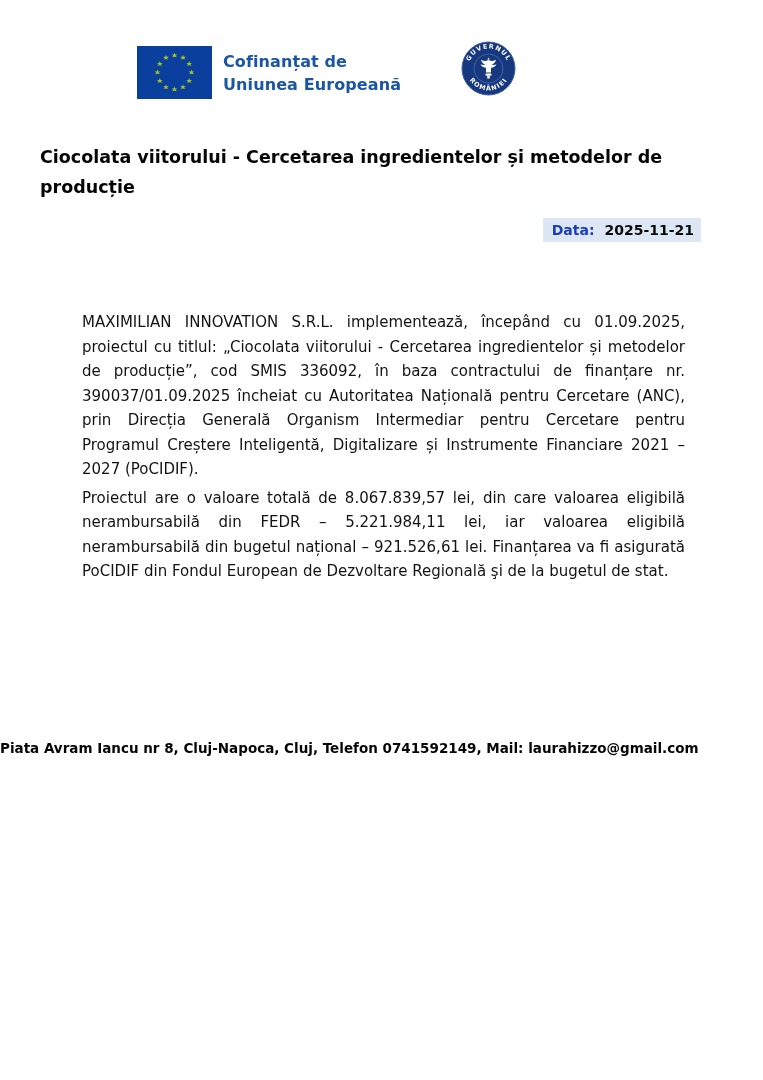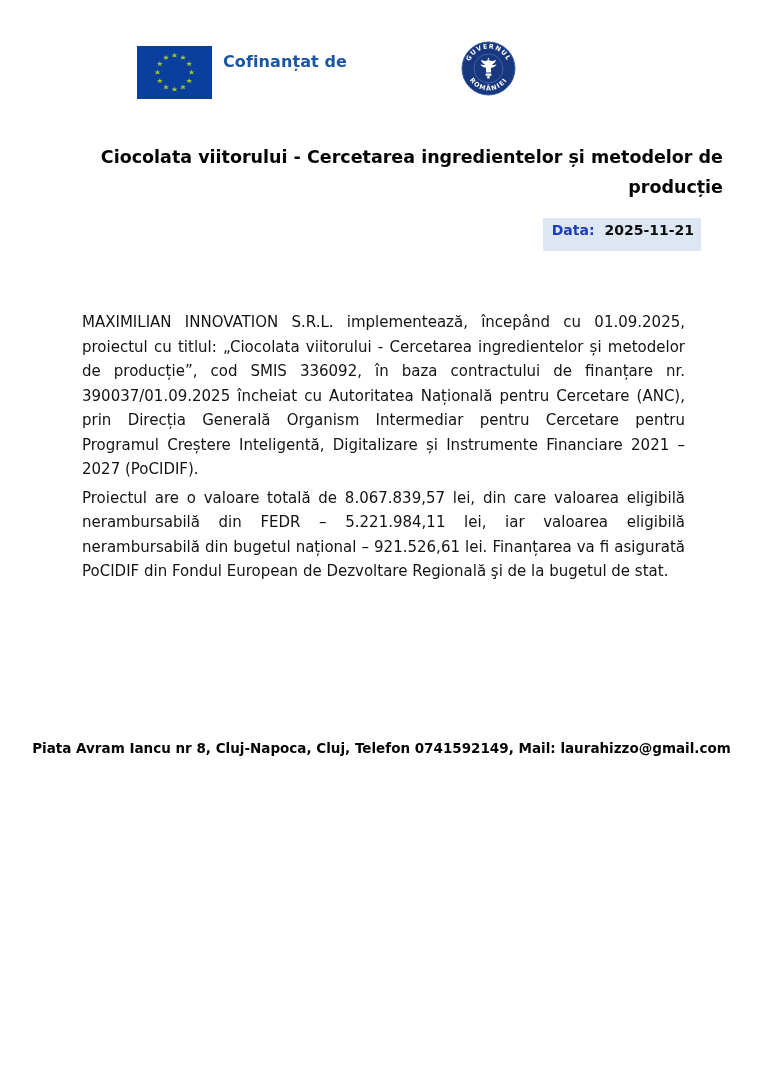--- a/index.html
+++ b/index.html
@@ -26,38 +26,38 @@
     font-size: 16px;
     line-height: 23px;
     padding-top: 4px;
     letter-spacing: 0.1px;
   }
   .gov-logo { position: absolute; top: 41px; left: 461px; width: 55px; height: 55px; }
 
   
   .doc-title {
     margin: 142px 40px 4px 40px;
-    text-align: right;
+    text-align: left;
     font-size: 17.5px;
     font-weight: bold;
     line-height: 30px;
     color: #050505;
   }
 
   
   .date-row {
     margin-top: 16px;
     padding-right: 62px;
     text-align: right;
     font-size: 14px;
     font-weight: bold;
   }
   .date-chip {
     background: #dde7f4;
-    padding: 4px 7px 13px 9px;
+    padding: 4px 7px 4px 9px;
     display: inline-block;
   }
   .date-label { color: #1d3db5; }
   .date-value { color: #0b0b0b; margin-left: 5px; }
 
   
   .doc-body {
     position: absolute;
     top: 306px;
     left: 78px;
@@ -68,21 +68,20 @@
     color: #131313;
   }
   .doc-body p { margin: 4px; }
 
   
   .doc-footer {
     position: absolute;
     top: 740px;
     left: 0;
     width: 763px;
-    text-align: center;
     font-size: 13.5px;
     font-weight: bold;
     color: #050505;
   }
 </style>
 </head>
 <body>
 
 <div class="header">
 
@@ -102,20 +101,21 @@
         <use href="#star" x="37.5" y="43.5"></use>
         <use href="#star" x="29" y="41.2"></use>
         <use href="#star" x="22.8" y="35"></use>
         <use href="#star" x="20.5" y="26.5"></use>
         <use href="#star" x="22.8" y="18"></use>
         <use href="#star" x="29" y="11.8"></use>
       </g>
     </svg>
     <div class="eu-text">
       <div>Cofinanțat de</div>
+      <div>Uniunea Europeană</div>
     </div>
   </div>
 
   <svg class="gov-logo" viewBox="0 0 55 55" xmlns="http://www.w3.org/2000/svg">
     <defs>
       <path id="arcTop" d="M 7.5,27.5 A 20,20 0 0 1 47.5,27.5"></path>
       <path id="arcBottom" d="M 5.5,27.5 A 22,22 0 0 0 49.5,27.5"></path>
     </defs>
     <circle cx="27.5" cy="27.5" r="26.5" fill="#17387e"></circle>
     <circle cx="27.5" cy="27.5" r="26.5" fill="none" stroke="#3b5ea6" stroke-width="1"></circle>

